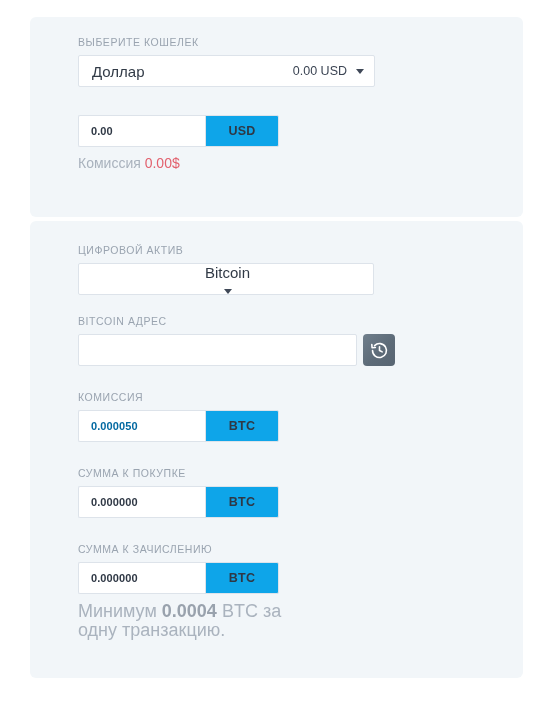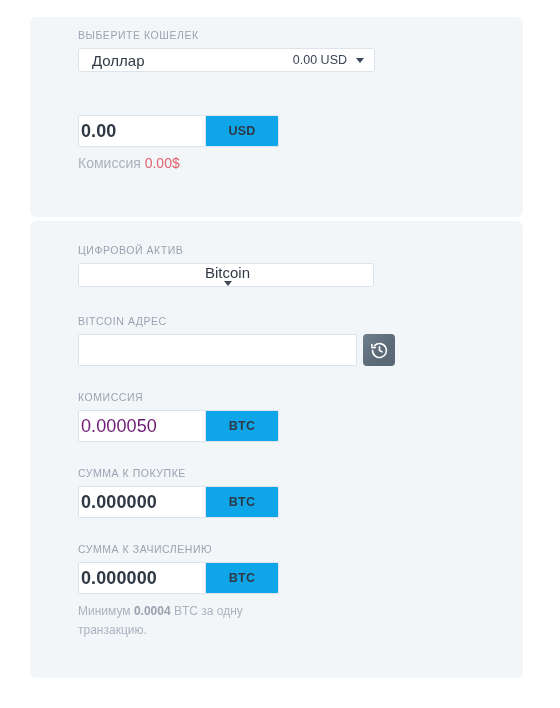--- a/index.html
+++ b/index.html
@@ -52,21 +52,21 @@
     font-weight: 400;
   }
 
   
   .select {
     position: relative;
     box-sizing: border-box;
     background: #ffffff;
     border: 1px solid #dde3ea;
     border-radius: 2px;
-    height: 24px;
+    height: 32px;
     display: flex;
     align-items: center;
     padding: 0 10px 0 13px;
     cursor: pointer;
   }
   .select .sel-name {
     font-size: 15px;
     color: #313a46;
     font-weight: 400;
     flex: 0 0 auto;
@@ -98,27 +98,27 @@
     height: 32px;
   }
   .input-box {
     box-sizing: border-box;
     background: #ffffff;
     border: 1px solid #dde3ea;
     border-right: none;
     border-radius: 2px 0 0 2px;
     display: flex;
     align-items: center;
-    padding-left: 2px;
-    font-size: 18px;
+    padding-left: 12px;
+    font-size: 11px;
     color: #2f3845;
     font-weight: 600;
     letter-spacing: 0.1px;
   }
-  .input-box.muted { color: #701a75; font-weight: 400; }
+  .input-box.muted { color: #0369a1; font-weight: 700; }
   .suffix {
     box-sizing: border-box;
     background: #0ea5e9;
     border: 1px solid #dde3ea;
     border-radius: 0 2px 2px 0;
     display: flex;
     align-items: center;
     justify-content: center;
     font-size: 12.5px;
     font-weight: 700;
@@ -131,21 +131,21 @@
   
   .note {
     font-size: 14px;
     color: #a9b2bd;
     line-height: 18px;
     margin-top: 7px;
   }
   .note .accent-red { color: #e2616e; }
 
   .hint {
-    font-size: 12px;
+    font-size: 18px;
     color: #aab3be;
     line-height: 19px;
     margin-top: 8px;
     width: 215px;
   }
   .hint .strong { font-weight: 700; color: #99a2ad; }
 
   
   .addr-row {
     display: flex;
@@ -178,21 +178,21 @@
   }
   .history-btn svg { display: block; }
 </style>
 </head>
 <body>
 
 <div class="page">
 
   <div class="card card-send">
 
-    <div class="field" style="top: 11px;">
+    <div class="field" style="top: 18px;">
       <div class="label">ВЫБЕРИТЕ КОШЕЛЕК</div>
       <div class="select select-wallet">
         <span class="sel-name">Доллар</span>
         <span class="sel-spacer"></span>
         <span class="sel-value">0.00 USD</span>
         <span class="caret"></span>
       </div>
     </div>
 
     <div class="field" style="top: 98px;">

